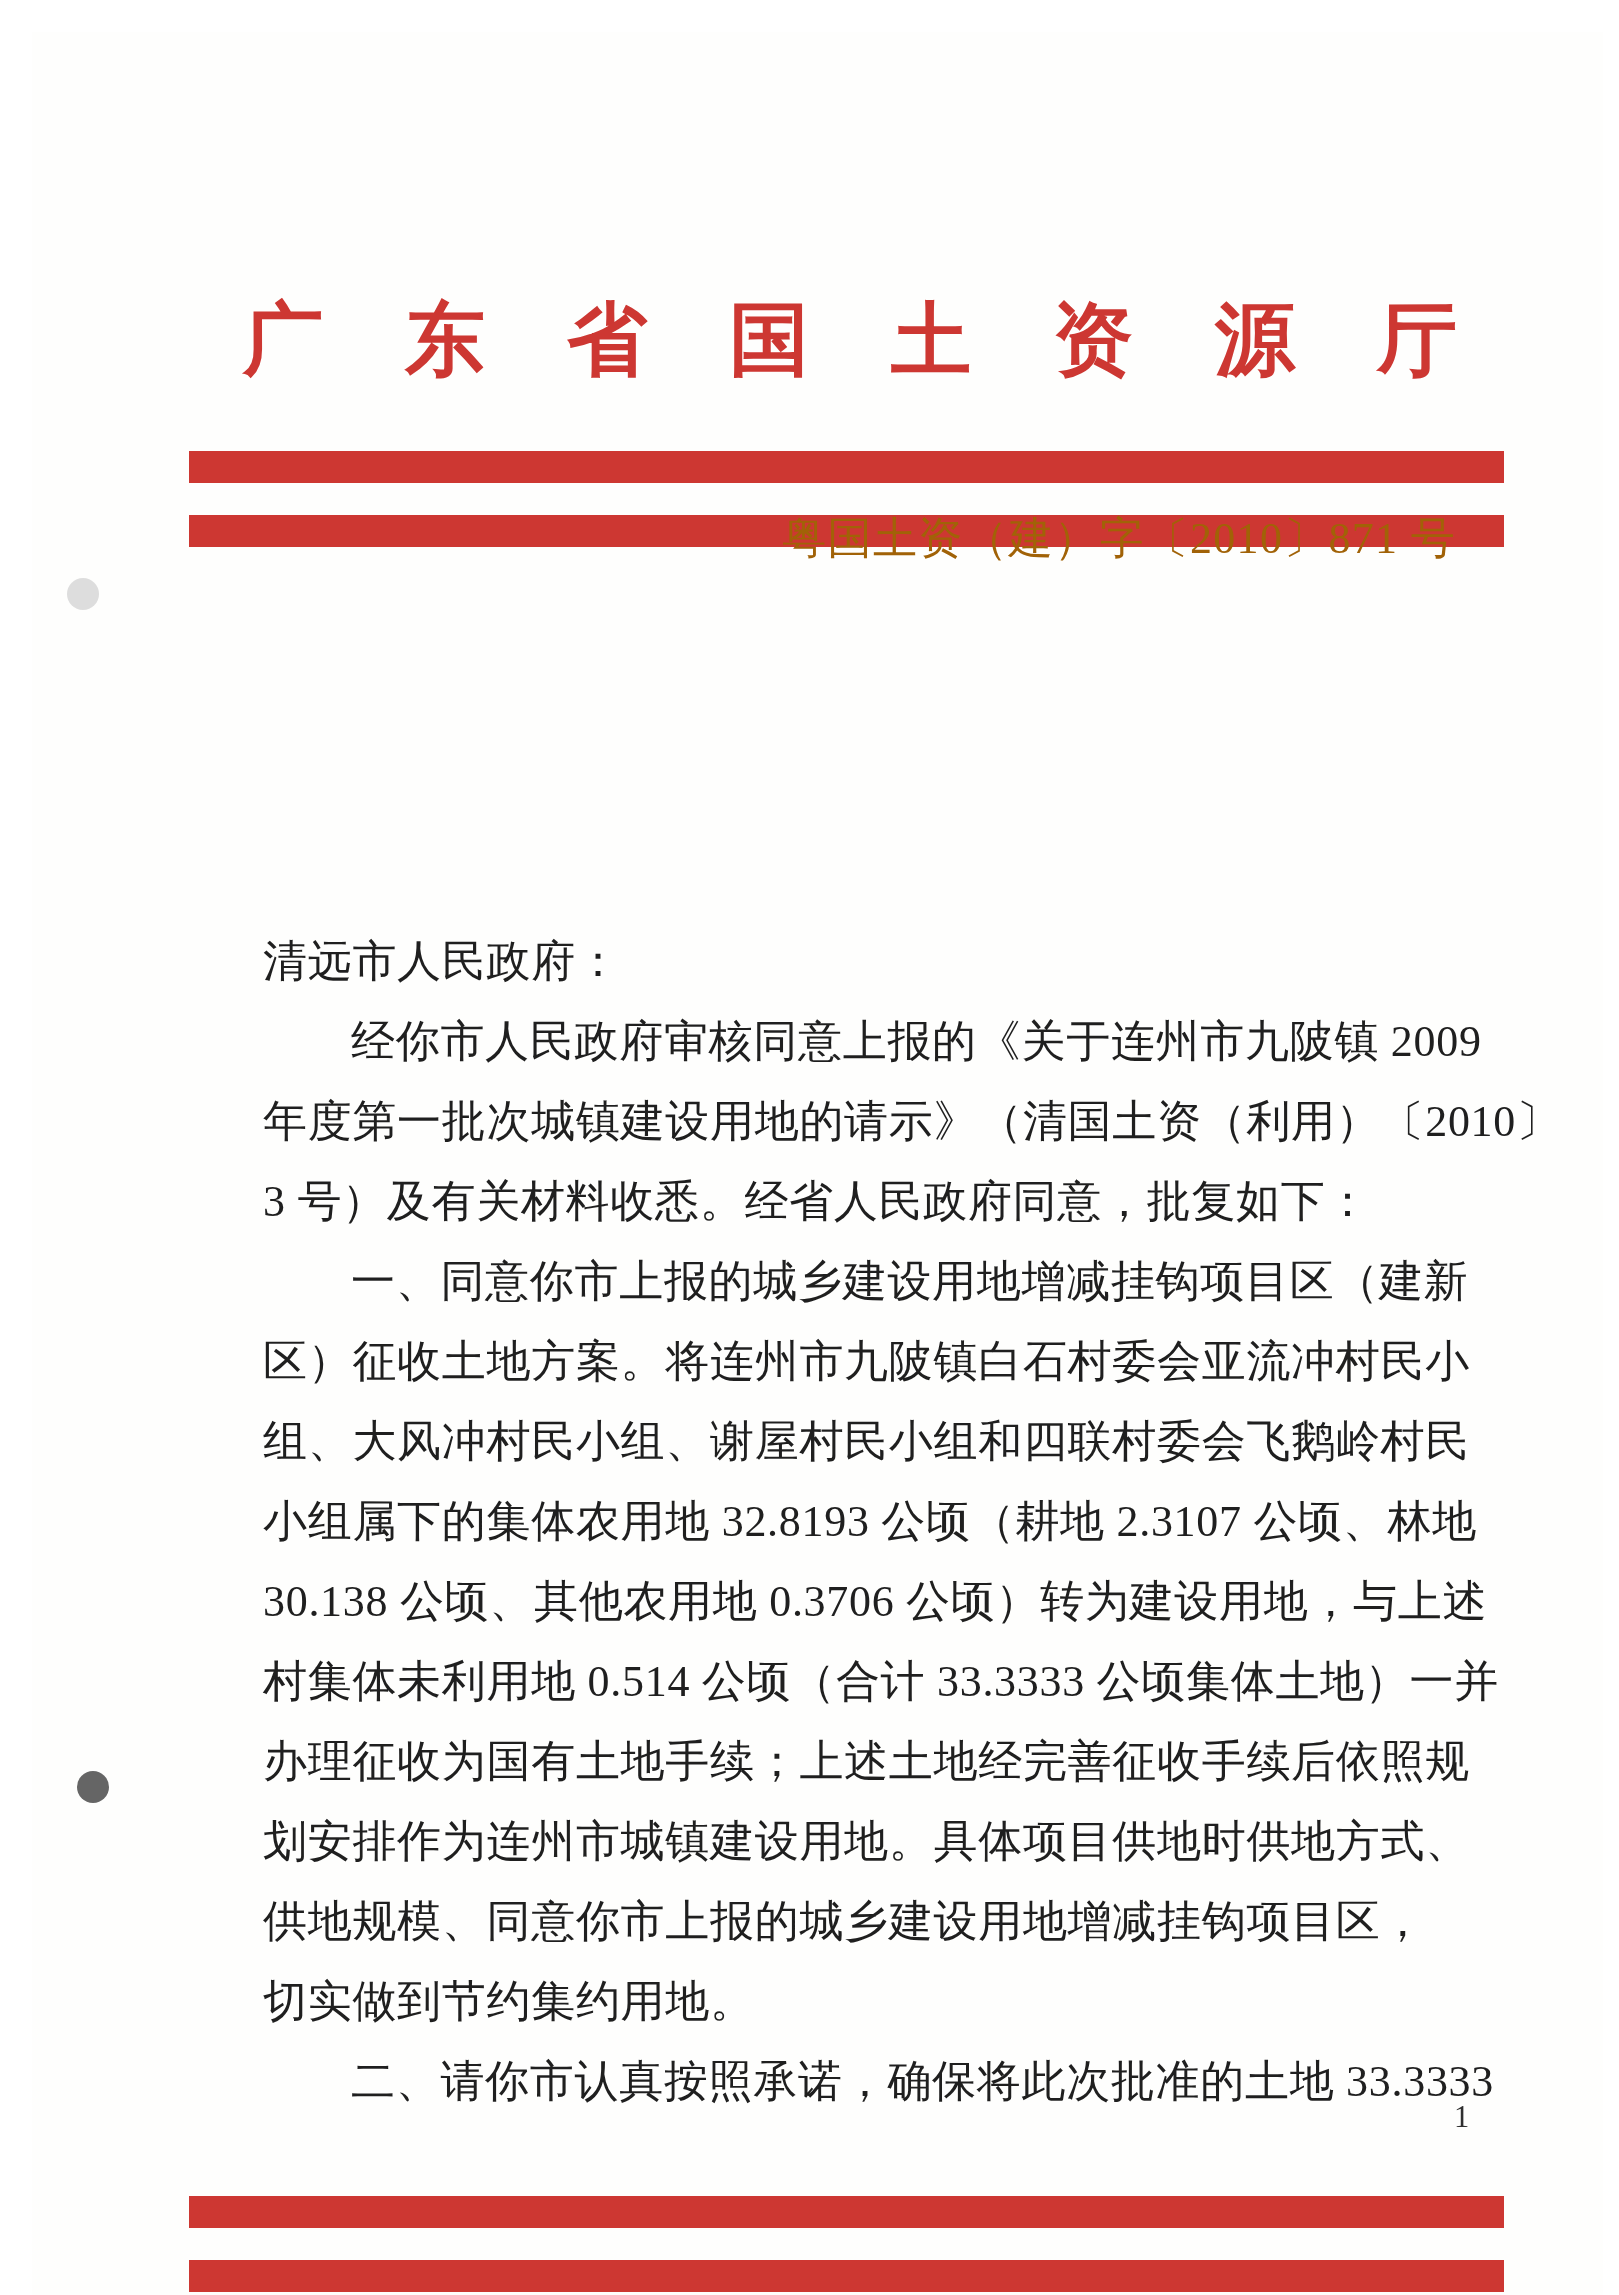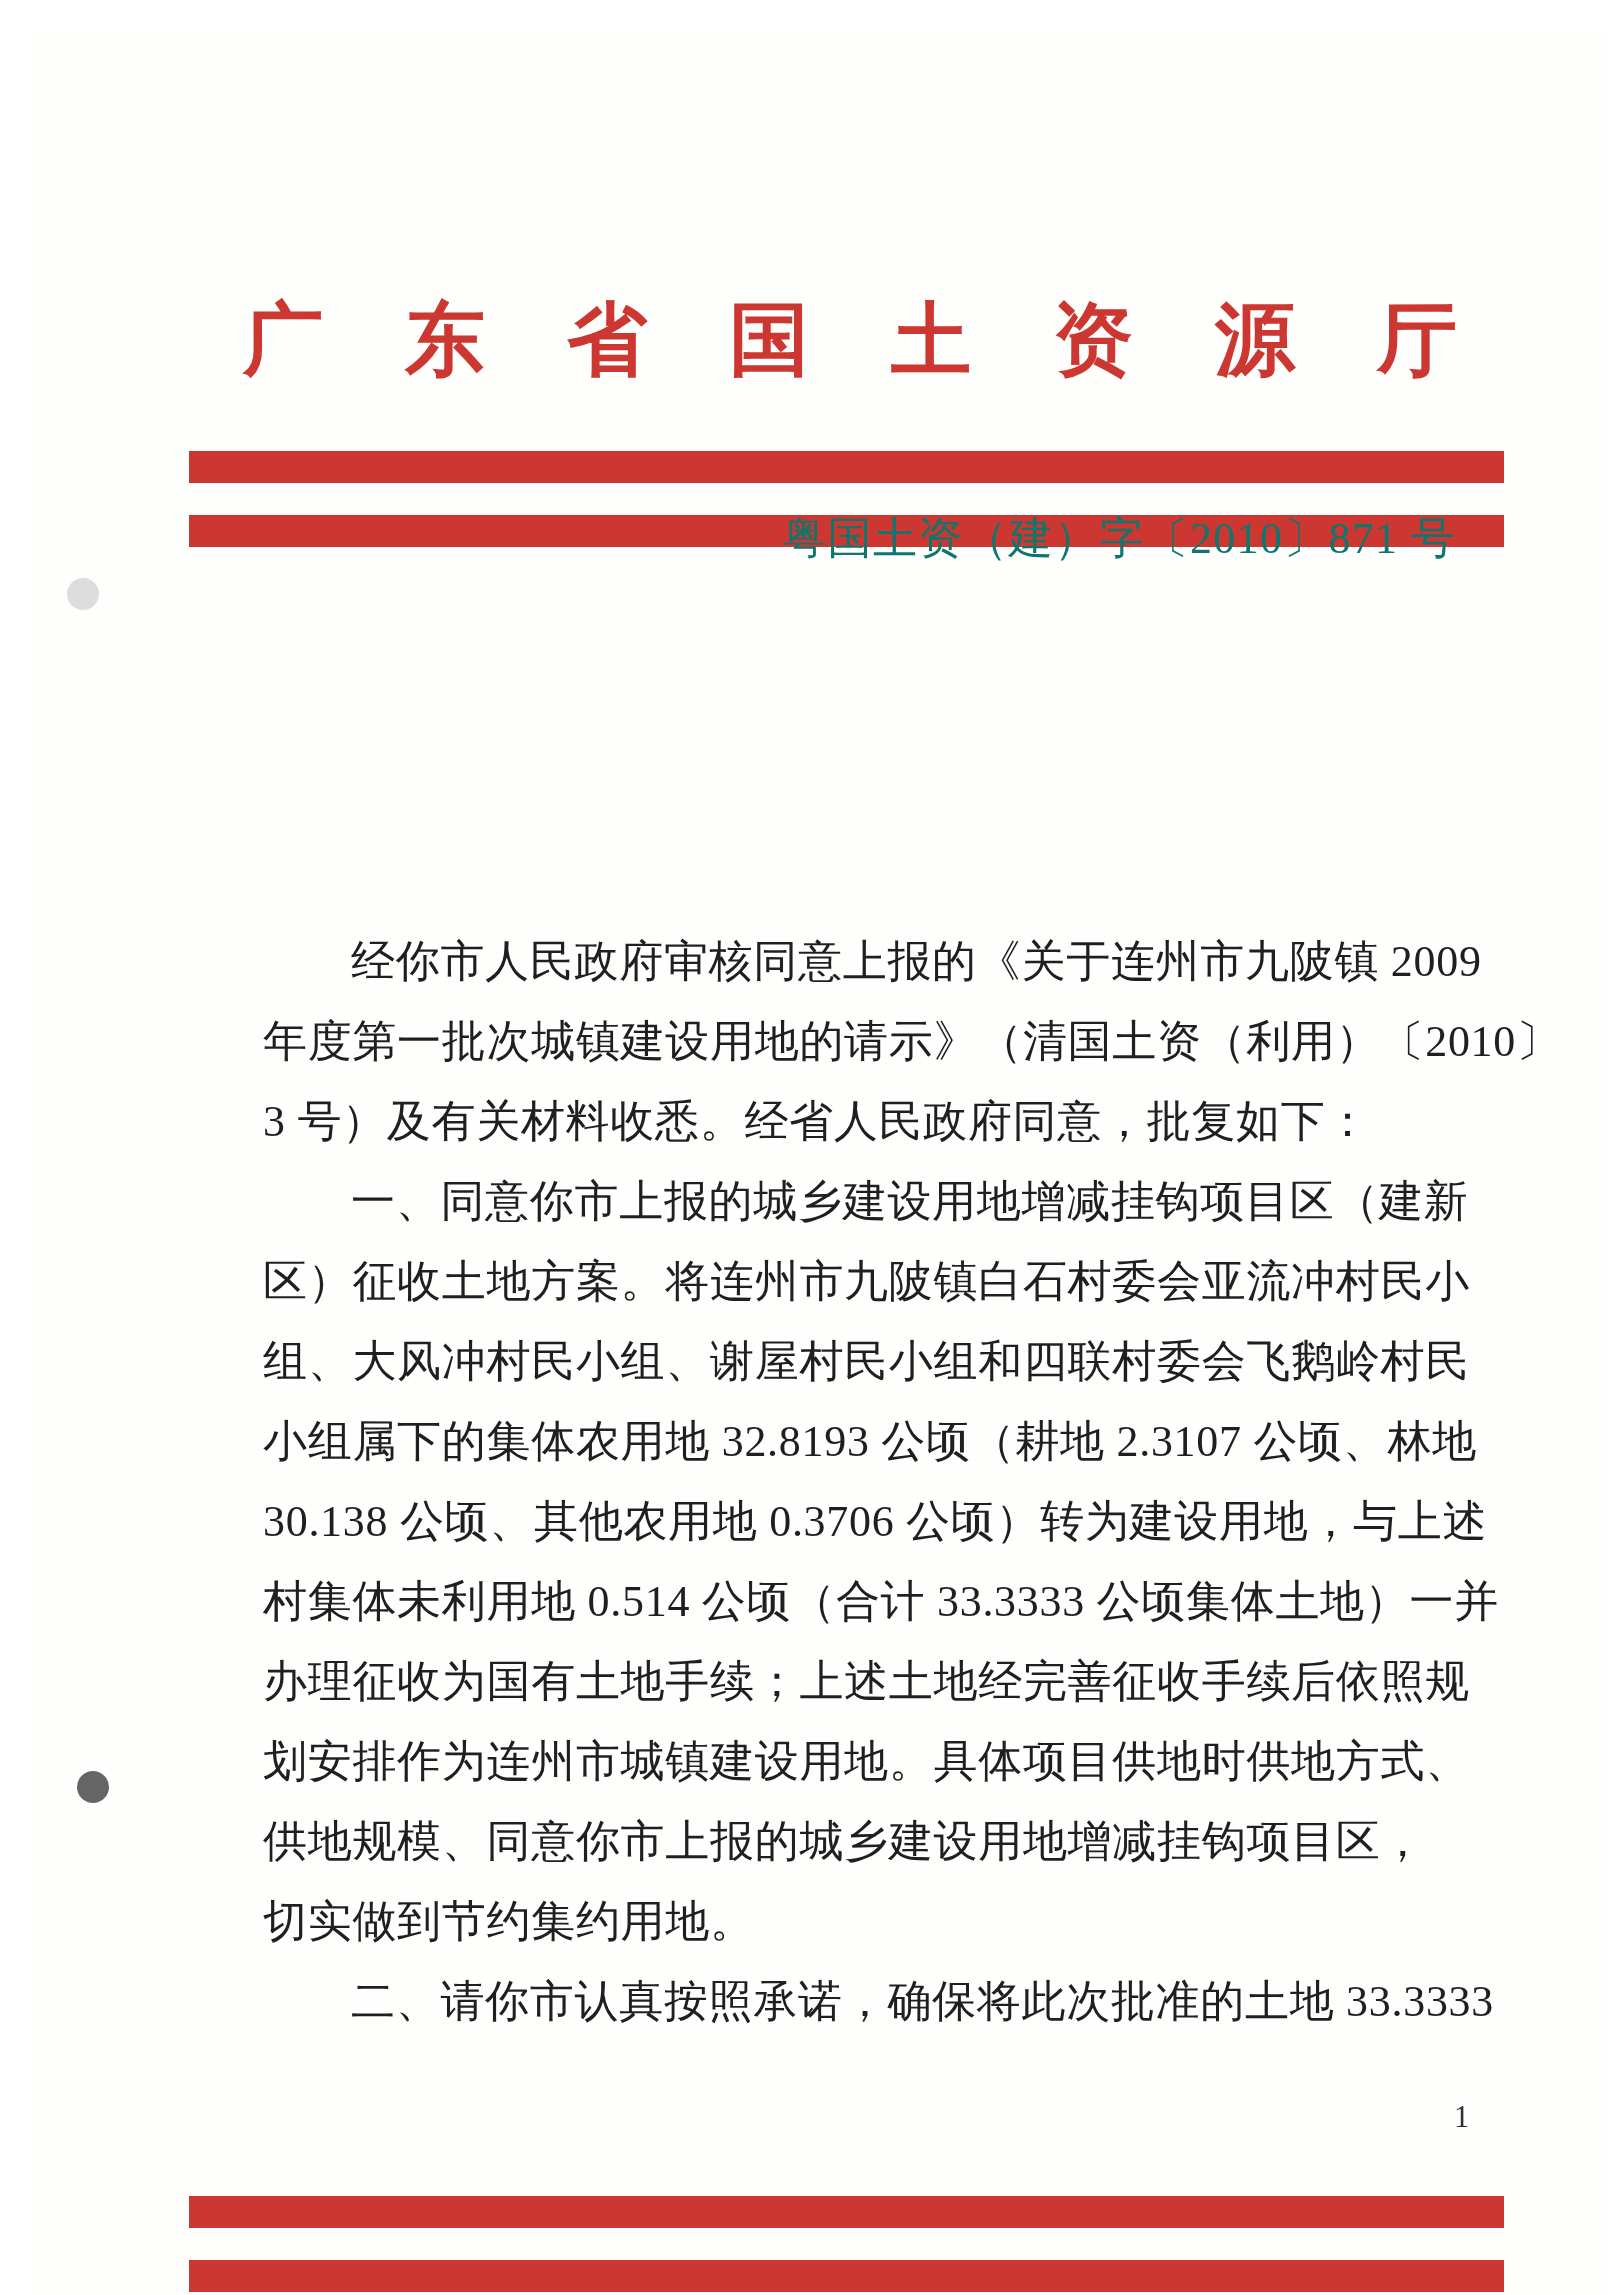--- a/index.html
+++ b/index.html
@@ -39,21 +39,21 @@
   .rule .bar-thick { height: 11.3px; background: var(--red, #cd3732); }
   .rule .bar-gap { height: 3.3px; background: transparent; }
   .rule .bar-thin { height: 2.7px; background: var(--red, #cd3732); }
   
   .doc-number {
     position: absolute;
     top: 465px;
     right: 180px;
     font-size: 44px;
     line-height: 1.2;
-    color: #0f766e;
+    color: #a16207;
     letter-spacing: 1.3px;
     white-space: nowrap;
   }
   
   .doc-title {
     position: absolute;
     top: 605px;
     left: 0;
     width: 1620px;
     text-align: center;
@@ -111,20 +111,21 @@
   <div class="rule rule-top">
     <div class="bar-thick"></div>
     <div class="bar-gap"></div>
     <div class="bar-thin"></div>
   </div>
 
   <div class="doc-number">粤国土资（建）字〔2010〕871 号</div>
 
 
   <div class="body-block">
+    <div class="body-line">清远市人民政府：</div>
 
     <div class="body-line indent">经你市人民政府审核同意上报的《关于连州市九陂镇 2009</div>
     <div class="body-line">年度第一批次城镇建设用地的请示》（清国土资（利用）〔2010〕</div>
     <div class="body-line">3 号）及有关材料收悉。经省人民政府同意，批复如下：</div>
 
     <div class="body-line indent">一、同意你市上报的城乡建设用地增减挂钩项目区（建新</div>
     <div class="body-line">区）征收土地方案。将连州市九陂镇白石村委会亚流冲村民小</div>
     <div class="body-line">组、大风冲村民小组、谢屋村民小组和四联村委会飞鹅岭村民</div>
     <div class="body-line">小组属下的集体农用地 32.8193 公顷（耕地 2.3107 公顷、林地</div>
     <div class="body-line">30.138 公顷、其他农用地 0.3706 公顷）转为建设用地，与上述</div>

